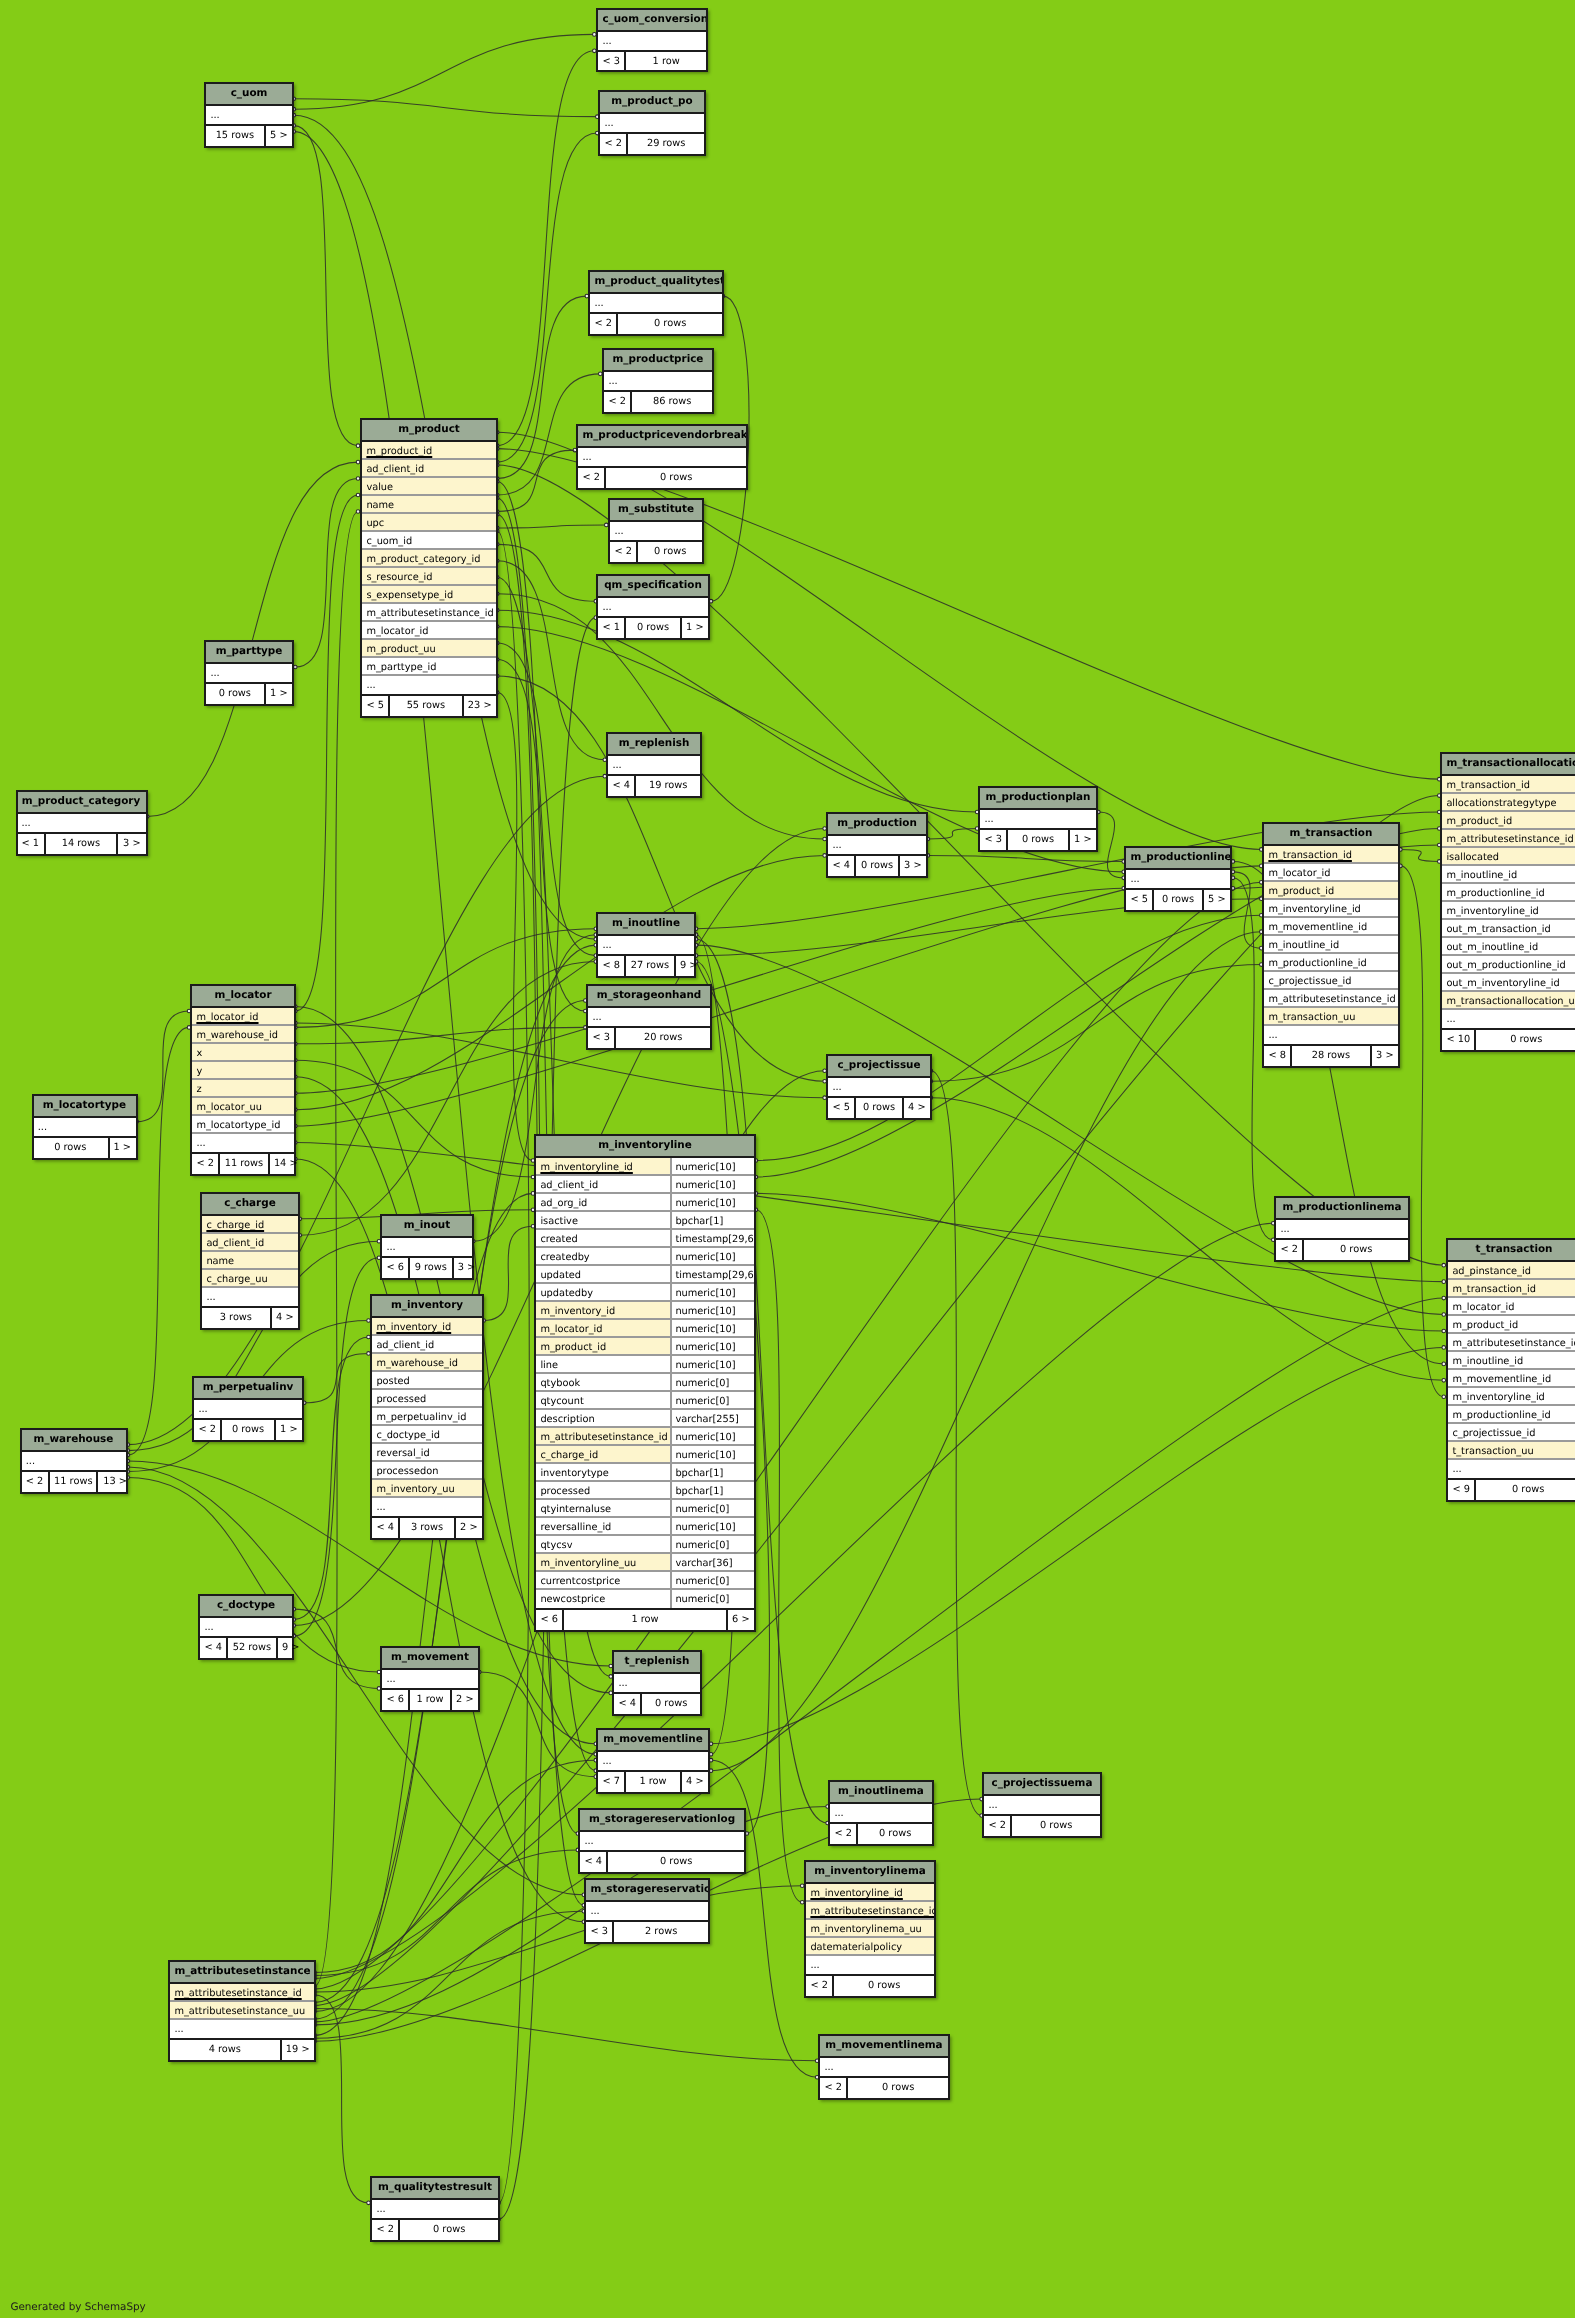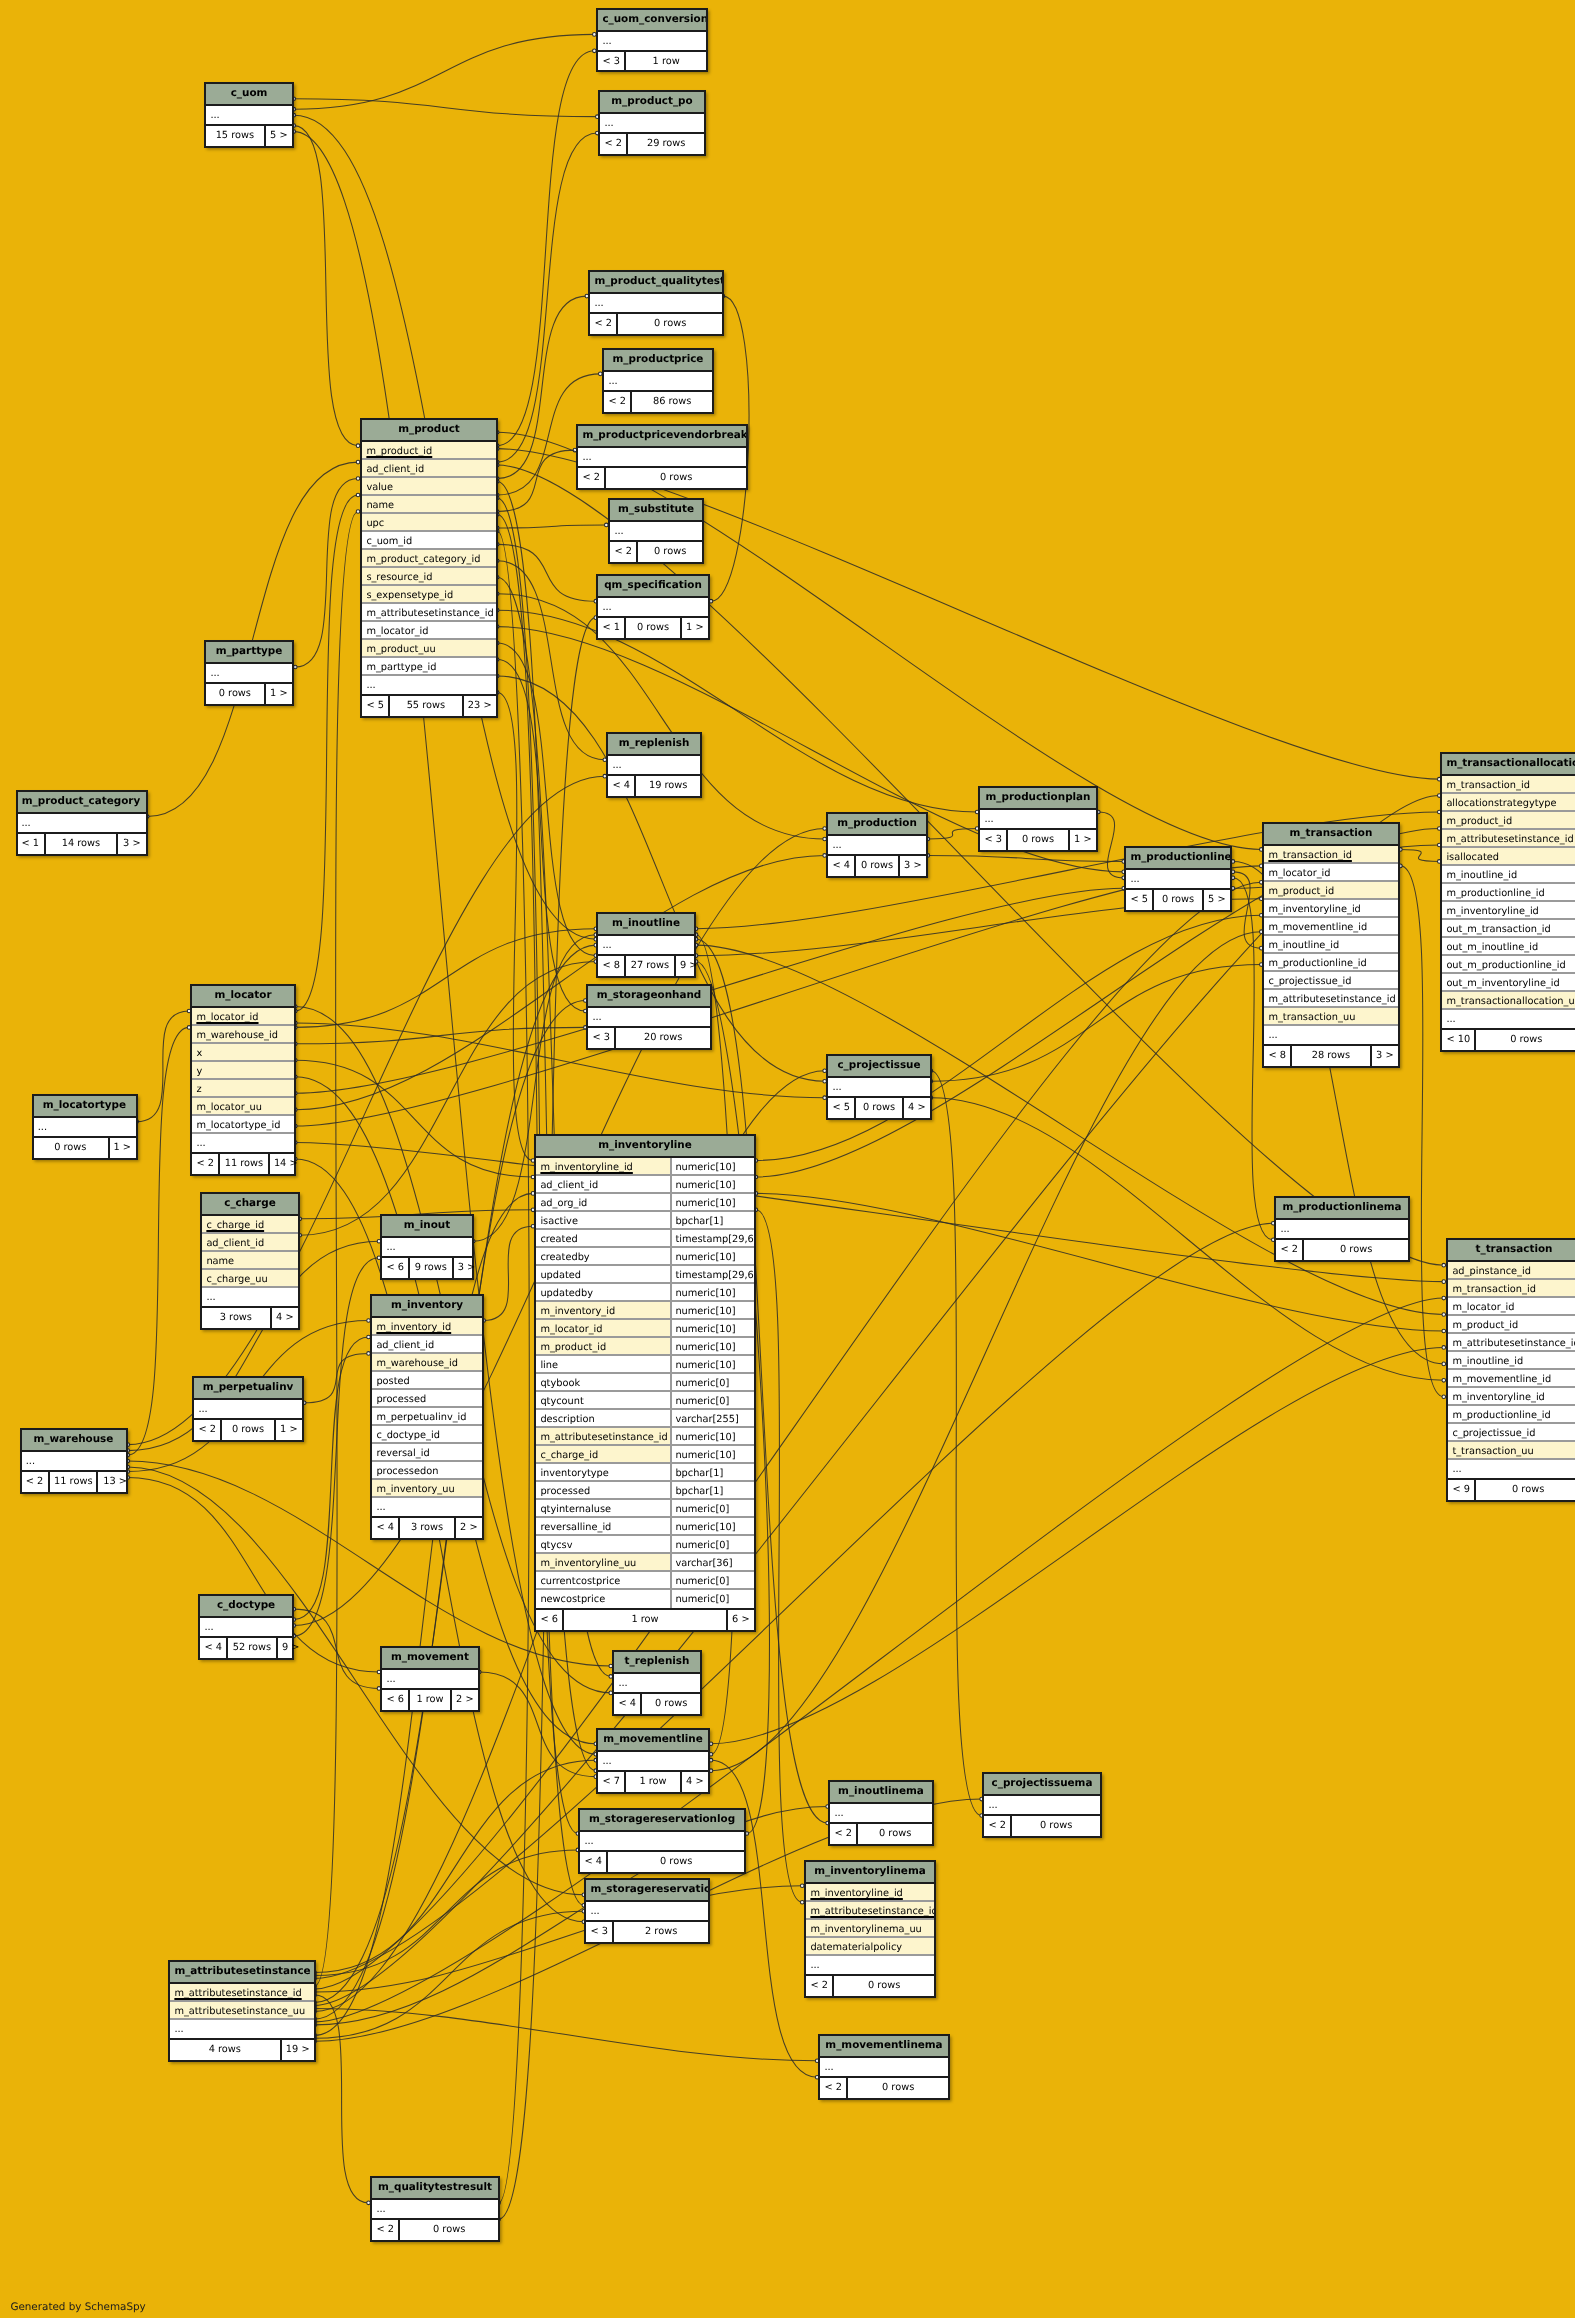--- a/index.html
+++ b/index.html
@@ -1,16 +1,16 @@
 <!DOCTYPE html>
 <html style="font-size:12px"><head>
 <meta charset="utf-8">
 <style>
   html,body{margin:0;padding:0;background:#f6f6f4;}
-  #viewport{position:relative;width:1575px;height:2319px;overflow:hidden;background:#eab308;}
+  #viewport{position:relative;width:1575px;height:2319px;overflow:hidden;background:#84cc16;}
   #canvas{position:absolute;left:0;top:0;width:788px;height:1159px;
           transform:scale(2);transform-origin:0 0;
           font-family:"DejaVu Sans","Liberation Sans",sans-serif;}
   #edges{position:absolute;left:0;top:0;z-index:1;pointer-events:none;}
   #tables{position:absolute;left:0;top:0;width:100%;height:100%;z-index:2;}
   .db-table{position:absolute;border:0.7px solid #1c1c1c;background:#fff;
             box-shadow:1.1px 1.1px 1.5px rgba(0,0,0,.35);cursor:pointer;}
   .tbl-header{height:11.2px;box-sizing:border-box;background:#9bab96;border-bottom:0.7px solid #1c1c1c;
               font-size:5.2px;font-weight:bold;text-align:center;line-height:9.7px;padding:0 2.2px;
               white-space:nowrap;overflow:hidden;color:#000;}

